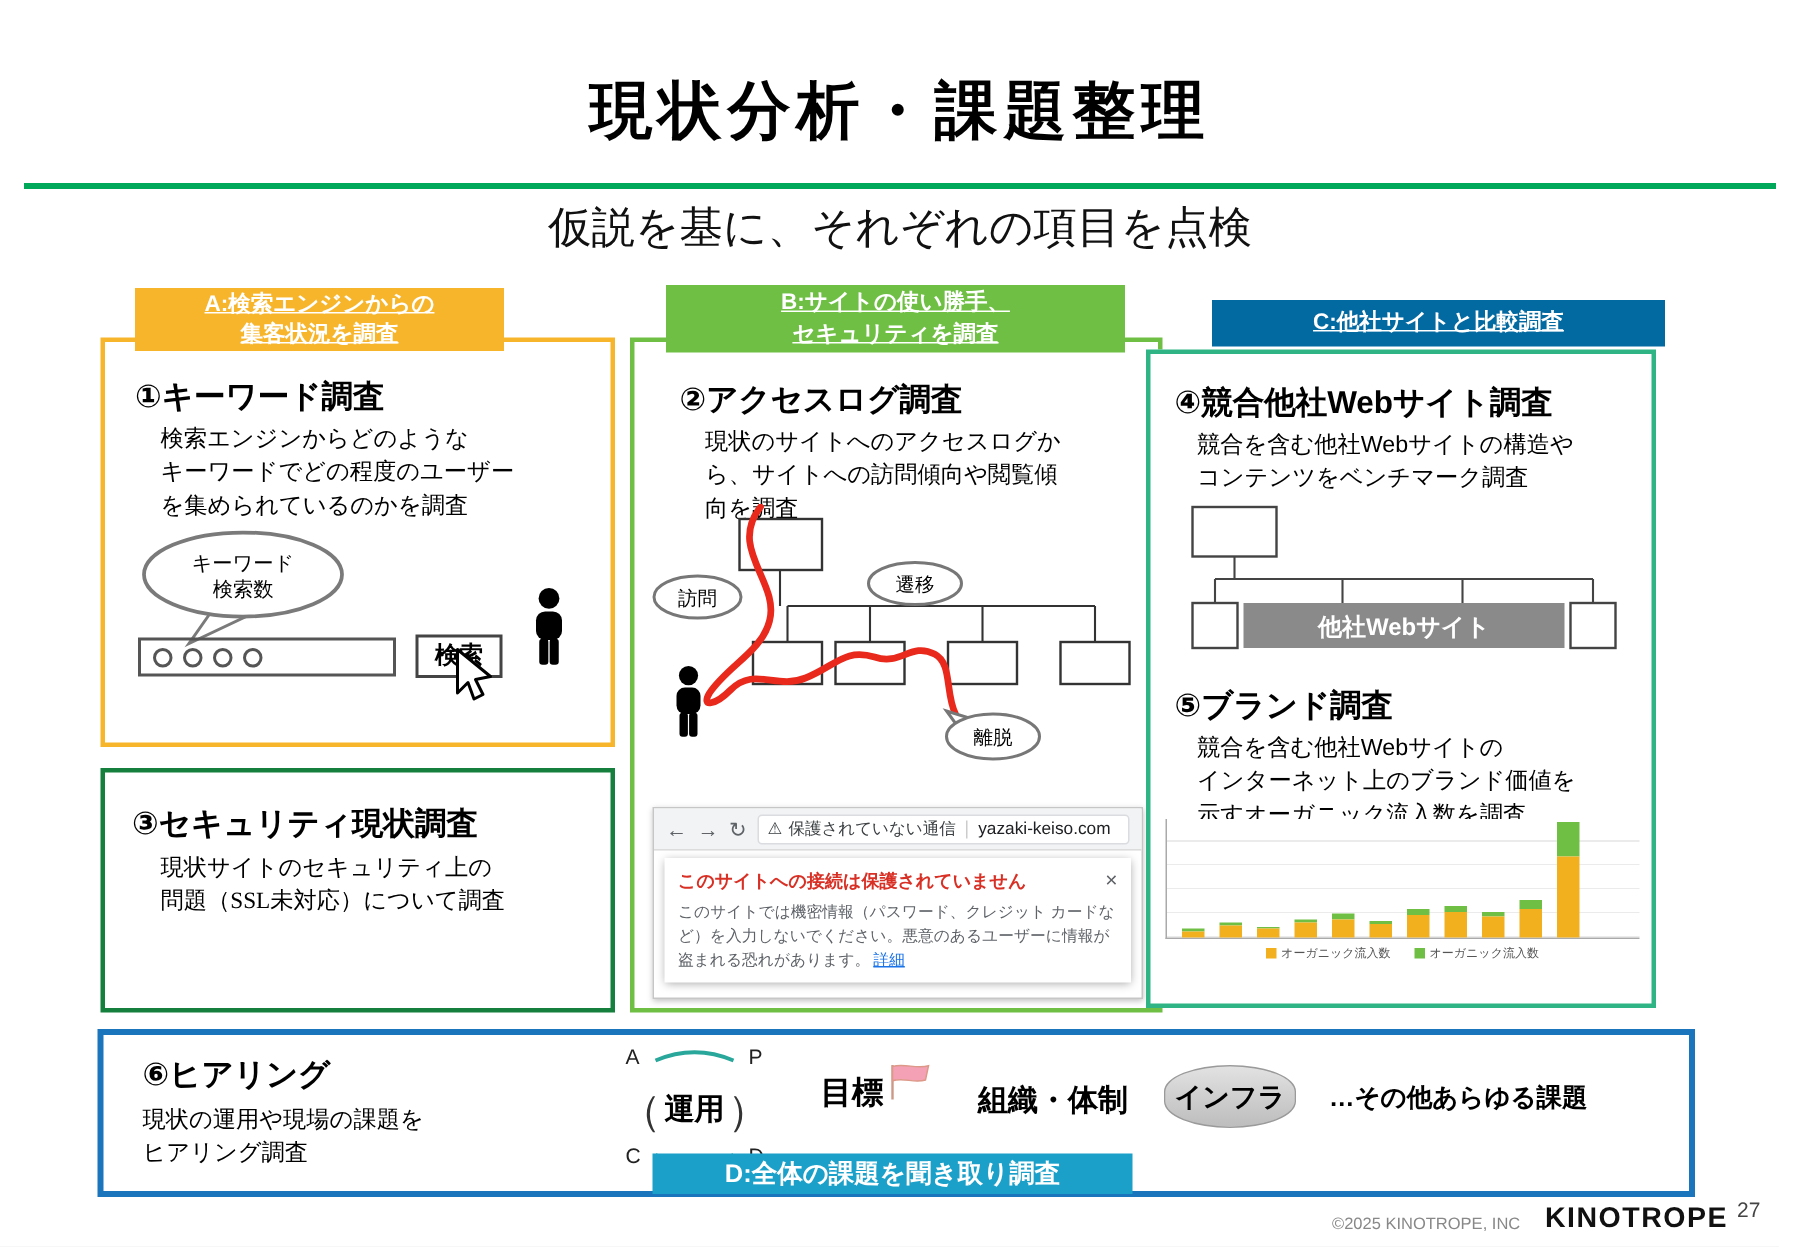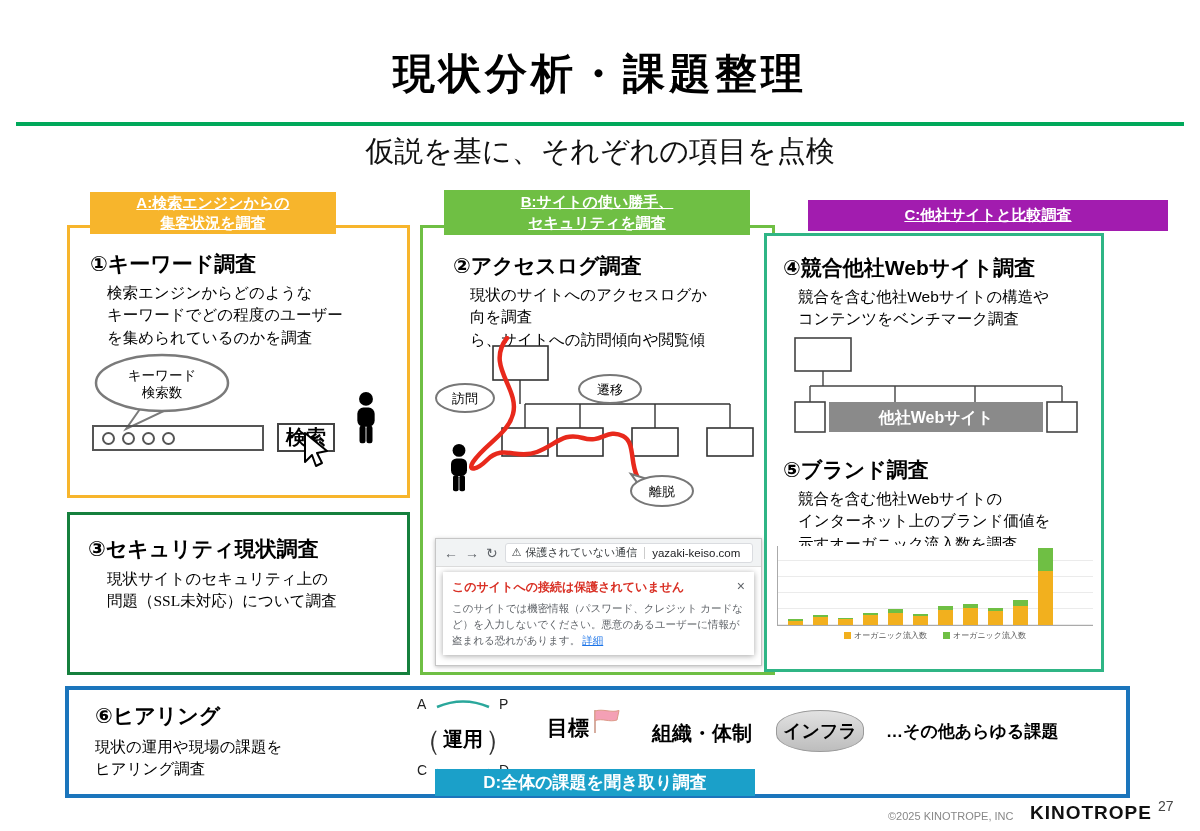--- a/index.html
+++ b/index.html
@@ -9,38 +9,38 @@
   .title { position:absolute; top:46px; left:0; width:100%; text-align:center;
            font-size:42px; font-weight:bold; letter-spacing:4px; color:#000; }
   .rule  { position:absolute; top:122px; left:16px; right:16px; height:4px; background:#00A85A; }
   .subtitle { position:absolute; top:132px; left:0; width:100%; text-align:center; font-size:29px; color:#111; }
 
   .hdr { position:absolute; z-index:3; color:#fff; font-weight:bold; font-size:15px;
          display:flex; flex-direction:column; align-items:center; justify-content:center; line-height:1.35; }
   .hdr .u { text-decoration:underline; white-space:nowrap; }
   .hdr-a { left:90px;  top:192px; width:246px; height:42px; background:#F7B52C; }
   .hdr-b { left:444px; top:190px; width:306px; height:45px; background:#6FBF44; }
-  .hdr-c { left:808px; top:200px; width:360px; height:31px; background:#a21caf;text-align:right; }
+  .hdr-c { left:808px; top:200px; width:302px; height:31px; background:#0369a1;text-align:right; }
 
   .box { position:absolute; background:#fff; }
   .box-a { left:67px; top:225px; width:343px; height:273px; border:3px solid #F7B52C; }
   .box-3 { left:67px; top:512px; width:343px; height:163px; border:3px solid #15803d; }
   .box-b { left:420px; top:225px; width:355px; height:450px; border:3px solid #6FBF44; }
   .box-c { left:764px; top:233px; width:340px; height:439px; border:3px solid #2FB585; }
   .box-d { left:65px; top:686px; width:1065px; height:112px; border:4px solid #1B75BC; }
 
   .itm-title { position:absolute; font-size:21px; font-weight:bold; white-space:nowrap; }
   .desc { position:absolute; font-size:15.5px; line-height:1.45; color:#000; }
   .desc div { white-space:nowrap; }
 
   .search-input { position:absolute; left:22px; top:197px; width:172px; height:26px;
                   border:2px solid #555; display:flex; align-items:center; gap:7px; padding-left:8px; }
   .circ { width:13px; height:13px; border:2px solid #555; border-radius:50%; }
   .search-btn { position:absolute; left:207px; top:195px; width:58px; height:29px; border:2.5px solid #444;
-                background:#fff; font-size:20px; font-weight:bold; display:flex; align-items:center; justify-content:center; }
+                background:#fff; font-size:16px; font-weight:bold; display:flex; align-items:center; justify-content:center; }
 
   .browser { position:absolute; left:12px; top:310px; width:327px; height:128px;
              border:1px solid #c6c6c6; box-shadow:0 1px 4px rgba(0,0,0,.25); background:#fff; }
   .b-toolbar { height:28px; background:#f1f3f4; display:flex; align-items:center; gap:7px; padding:0 8px;
                border-bottom:1px solid #dcdcdc; }
   .b-ic { color:#5f6368; font-size:14px; line-height:1; }
   .b-addr { flex:1; height:20px; background:#fff; border:1px solid #dadce0; border-radius:3px;
             display:flex; align-items:center; padding:0 6px; overflow:hidden; }
   .b-warn-ic { font-size:11px; color:#3c4043; margin-right:4px; }
   .b-chip { font-size:11px; color:#3c4043; white-space:nowrap; }
@@ -141,22 +141,22 @@
 
   <div class="hdr hdr-b">
     <span class="u">B:サイトの使い勝手、</span>
     <span class="u">セキュリティを調査</span>
   </div>
 
   <div class="box box-b">
     <div class="itm-title" style="left:30px; top:24px;">②アクセスログ調査</div>
     <div class="desc" style="left:47px; top:56px;">
       <div>現状のサイトへのアクセスログか</div>
+      <div>ら、サイトへの訪問傾向や閲覧傾</div>
       <div>向を調査</div>
-      <div>ら、サイトへの訪問傾向や閲覧傾</div>
     </div>
 
     <svg style="position:absolute; left:2px; top:108px;" width="345" height="200" viewBox="0 0 345 200">
       <rect x="68" y="10" width="55" height="34" fill="#fff" stroke="#333" stroke-width="1.6"></rect>
       <line x1="95" y1="44" x2="95" y2="68" stroke="#333" stroke-width="1.4"></line>
       <line x1="100" y1="68" x2="305" y2="68" stroke="#333" stroke-width="1.4"></line>
       <line x1="100" y1="68" x2="100" y2="92" stroke="#333" stroke-width="1.4"></line>
       <line x1="155" y1="68" x2="155" y2="92" stroke="#333" stroke-width="1.4"></line>
       <line x1="230" y1="68" x2="230" y2="92" stroke="#333" stroke-width="1.4"></line>
       <line x1="305" y1="68" x2="305" y2="92" stroke="#333" stroke-width="1.4"></line>

